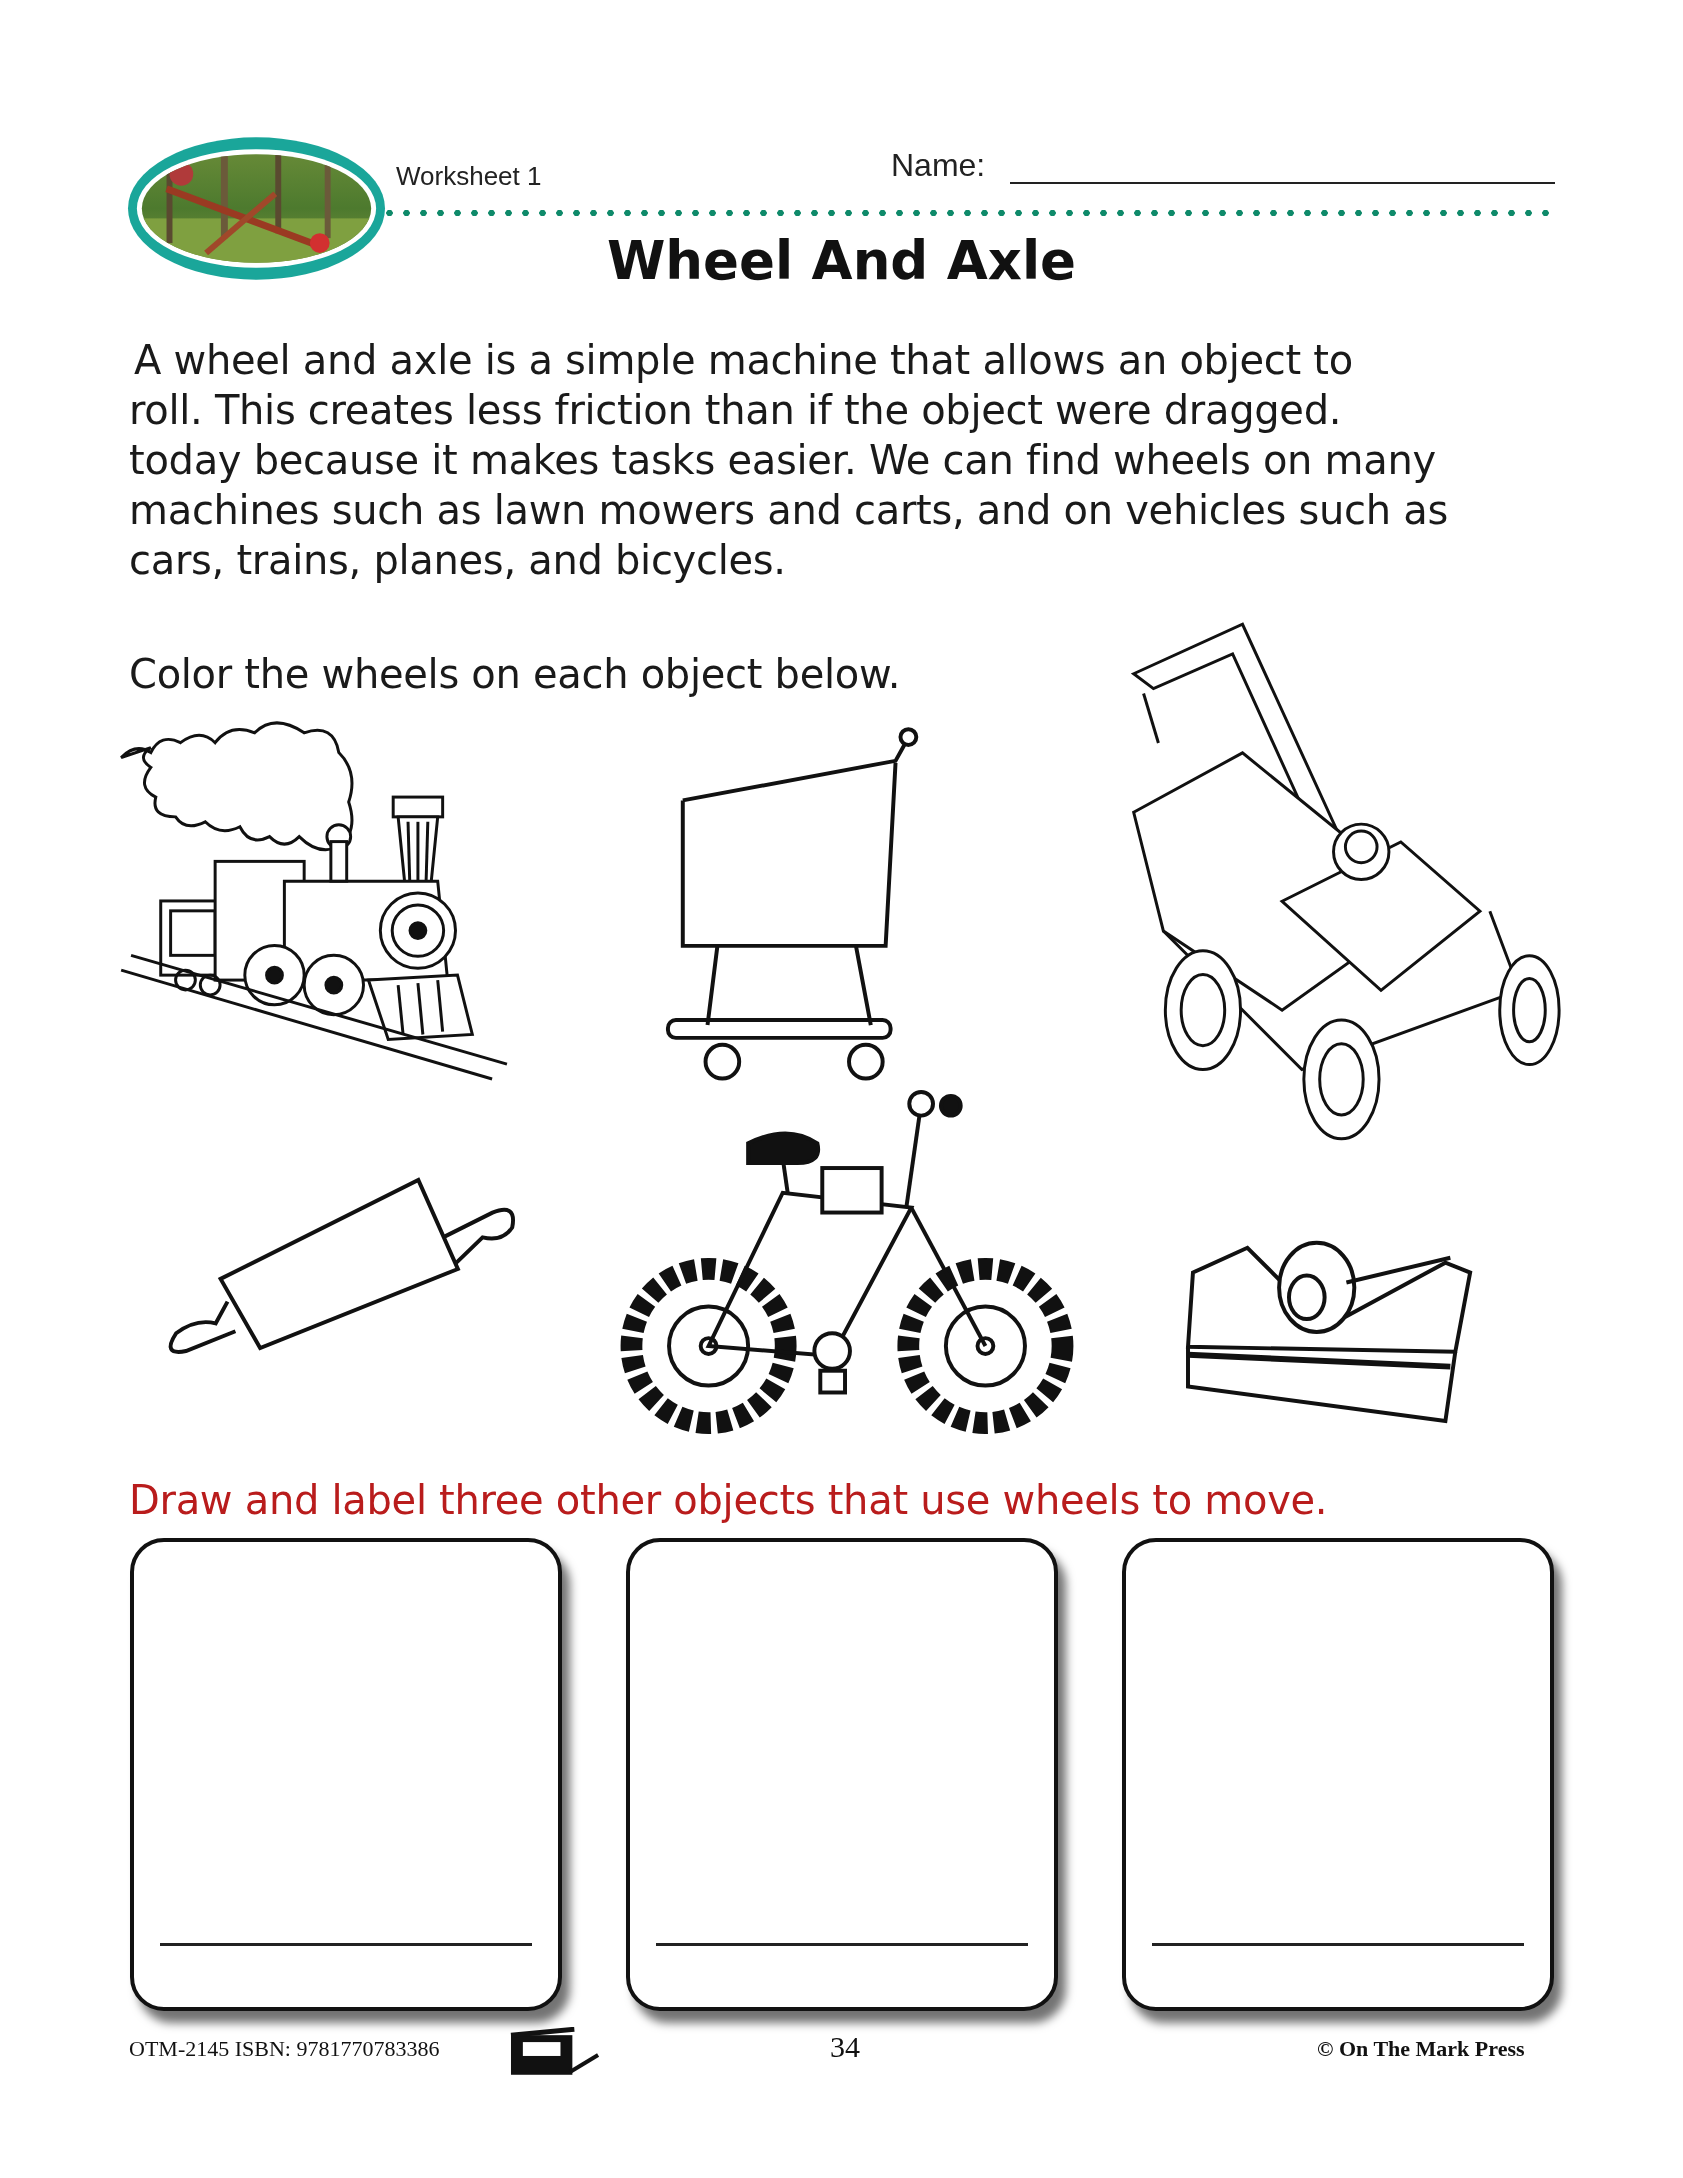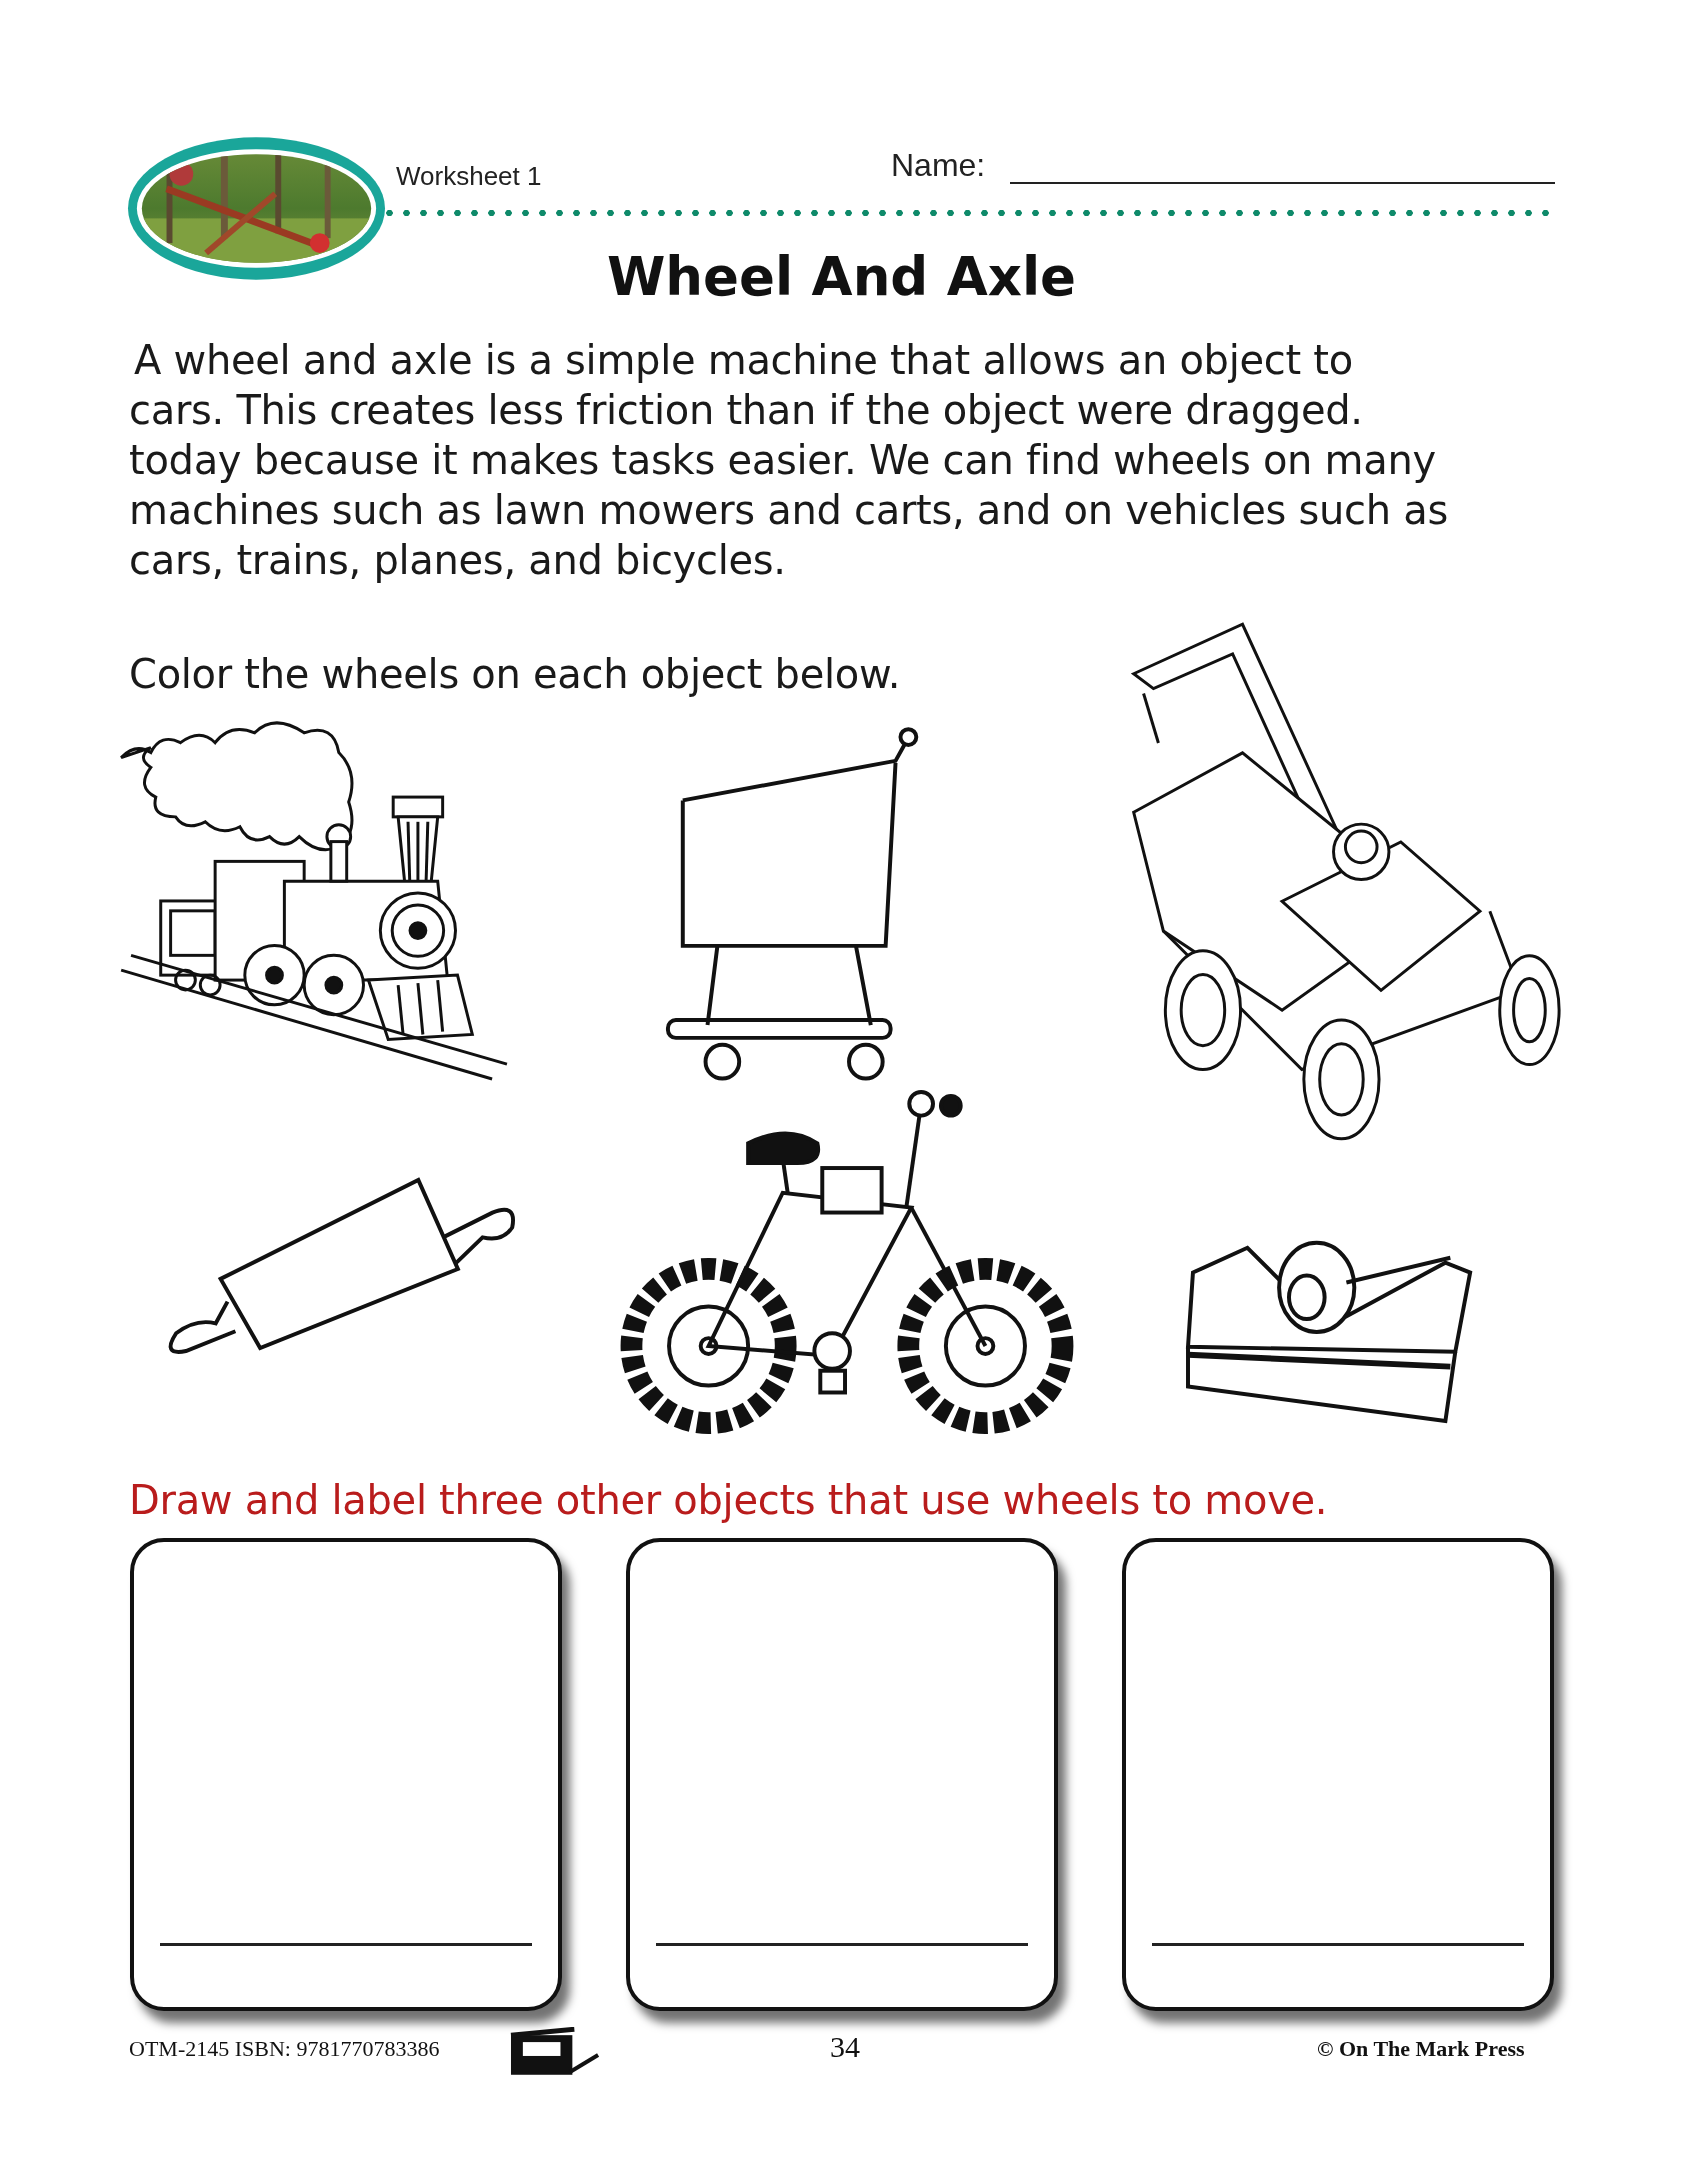--- a/index.html
+++ b/index.html
@@ -8,21 +8,21 @@
 
   
   #logo { left:127px; top:134px; width:259px; height:149px; }
   #worksheet-label { left:396px; top:161px; font-size:26px; font-family:"Liberation Sans", sans-serif; color:#222; }
   #name-label { left:891px; top:147px; font-size:32px; font-family:"Liberation Sans", sans-serif; color:#222; }
   #name-line { left:1010px; top:182px; width:545px; border-bottom:2px solid #222; height:0; }
   #dots { left:381px; top:209px; width:1178px; height:8px;
           background-image: radial-gradient(circle, #0f8a6a 3px, transparent 3.5px);
           background-size: 17px 8px; background-repeat: repeat-x; }
   #title { left:0; width:1683px; top:230px; text-align:center; font-size:53px; font-weight:bold; padding-left:0px; font-family:"DejaVu Sans", sans-serif; letter-spacing:0px; }
-  #title span { display:inline-block; margin-left:0px;margin-top:16px; }
+  #title span { display:inline-block; margin-left:0px; }
 
   
   #para { left:129px; top:335px; width:1465px; font-size:40px; line-height:50px; font-family:"DejaVu Sans", sans-serif; color:#1a1a1a; letter-spacing:-0.3px; }
   #para .line { display:block; white-space:nowrap; }
   #para .line.first { padding-left:5px; }
   #instruction1 { left:129px; top:651px; font-size:40px; font-family:"DejaVu Sans", sans-serif; color:#1a1a1a; letter-spacing:-0.3px; }
   #instruction2 { left:129px; top:1477px; font-size:40px; font-family:"DejaVu Sans", sans-serif; color:#b91c1c; letter-spacing:-0.3px; }
 
   
   .illus { position:absolute; }
@@ -72,21 +72,21 @@
 </div>
 
 <div id="worksheet-label" class="abs">Worksheet 1</div>
 <div id="name-label" class="abs">Name:</div>
 <div id="name-line" class="abs"></div>
 <div id="dots" class="abs"></div>
 <div id="title" class="abs"><span>Wheel And Axle</span></div>
 
 <div id="para" class="abs">
   <span class="line first">A wheel and axle is a simple machine that allows an object to</span>
-  <span class="line">cars.  This creates less friction than if the object were dragged.</span>
+  <span class="line">roll.  This creates less friction than if the object were dragged.</span>
   <span class="line">today because it makes tasks easier.  We can find wheels on many</span>
   <span class="line">machines such as lawn mowers and carts, and on vehicles such as</span>
   <span class="line">cars, trains, planes, and bicycles.</span>
 </div>
 
 <div id="instruction1" class="abs">Color the wheels on each object below.</div>
 
 <div class="illus" style="left:111px; top:713px; width:416px; height:366px;">
   <svg viewBox="0 0 420 370" fill="none" stroke="#111" stroke-width="3">
     <path d="M10 45 q15 -15 30 -5 q10 -20 30 -10 q20 -15 35 0 q15 -20 40 -10 q20 -20 50 0 q30 -10 35 20 q20 20 10 50 q10 30 -10 45 q-20 10 -40 -10 q-15 15 -30 0 q-20 10 -30 -10 q-20 10 -35 -5 q-20 10 -30 -5 q-25 0 -20 -20 q-20 -10 -5 -30 q-15 -10 0 -20z"></path>

